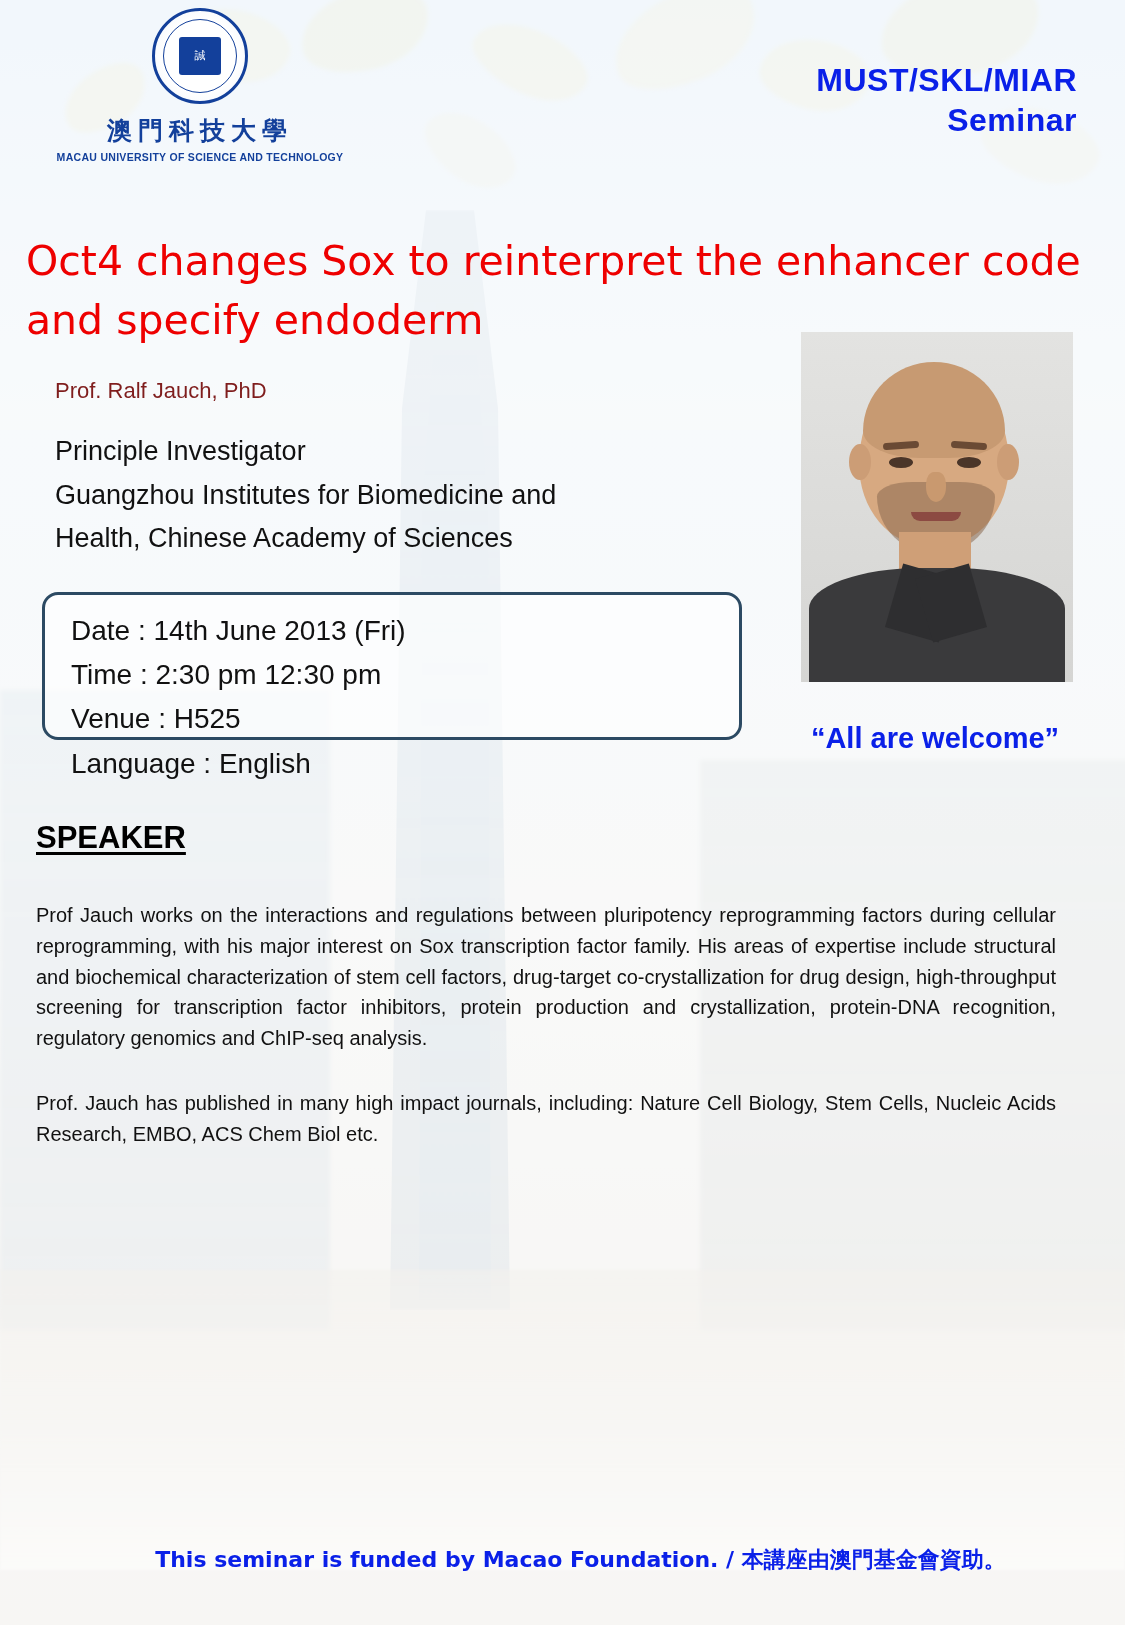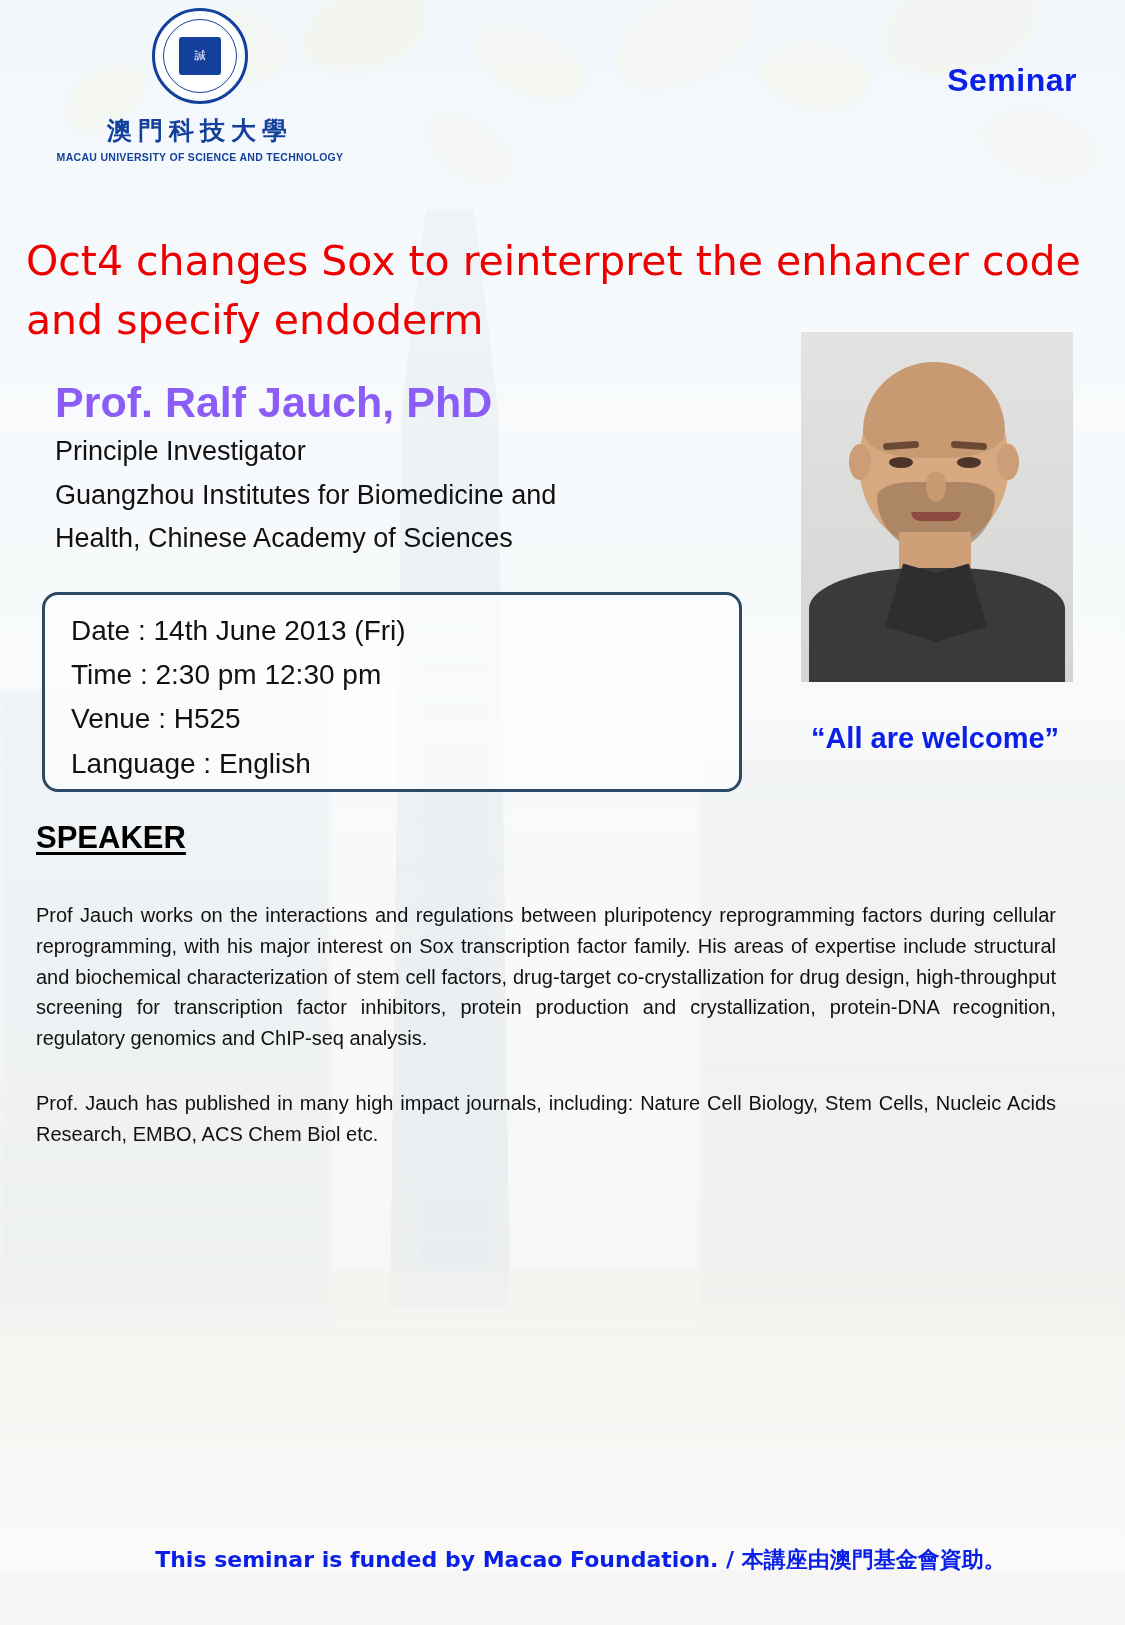--- a/index.html
+++ b/index.html
@@ -187,23 +187,23 @@
     line-height: 1.45;
     font-family: "DejaVu Sans", sans-serif;
     font-weight: 400;
   }
 
   
   .speaker-name {
     position: absolute;
     left: 55px;
     top: 378px;
-    font-size: 43px;
-    font-weight: bold;
-    color: #8b5cf6;
+    font-size: 22px;
+    font-weight: normal;
+    color: #7f1d1d;
   }
   .speaker-affil {
     position: absolute;
     left: 55px;
     top: 430px;
     width: 700px;
     font-size: 27px;
     line-height: 1.62;
     color: #111;
   }
@@ -297,21 +297,21 @@
     position: absolute; left: 122px; top: 238px; width: 56px; height: 66px;
     background: #2e2e30; transform: rotate(-16deg);
   }
 
   
   .info-box {
     position: absolute;
     left: 42px;
     top: 592px;
     width: 700px;
-    height: 200px;
+    height: 148px;
     border: 3px solid #2c4a63;
     border-radius: 16px;
     background: rgba(255,255,255,0.62);
     box-sizing: border-box;
   }
   .info-list {
     position: absolute;
     left: 26px;
     top: 14px;
     font-size: 28px;
@@ -403,20 +403,21 @@
 
     <div class="logo-block">
       <div class="logo-seal">
         <div class="logo-seal-inner">誠</div>
       </div>
       <div class="logo-cn">澳門科技大學</div>
       <div class="logo-en">MACAU UNIVERSITY OF SCIENCE AND TECHNOLOGY</div>
     </div>
 
     <div class="header-right">
+      <div>MUST/SKL/MIAR</div>
       <div>Seminar</div>
     </div>
 
     <div class="title">Oct4 changes Sox to reinterpret the enhancer code and specify endoderm</div>
 
     <div class="speaker-name">Prof. Ralf Jauch, PhD</div>
     <div class="speaker-affil">
       <div>Principle Investigator</div>
       <div>Guangzhou Institutes for Biomedicine and</div>
       <div>Health, Chinese Academy of Sciences</div>

